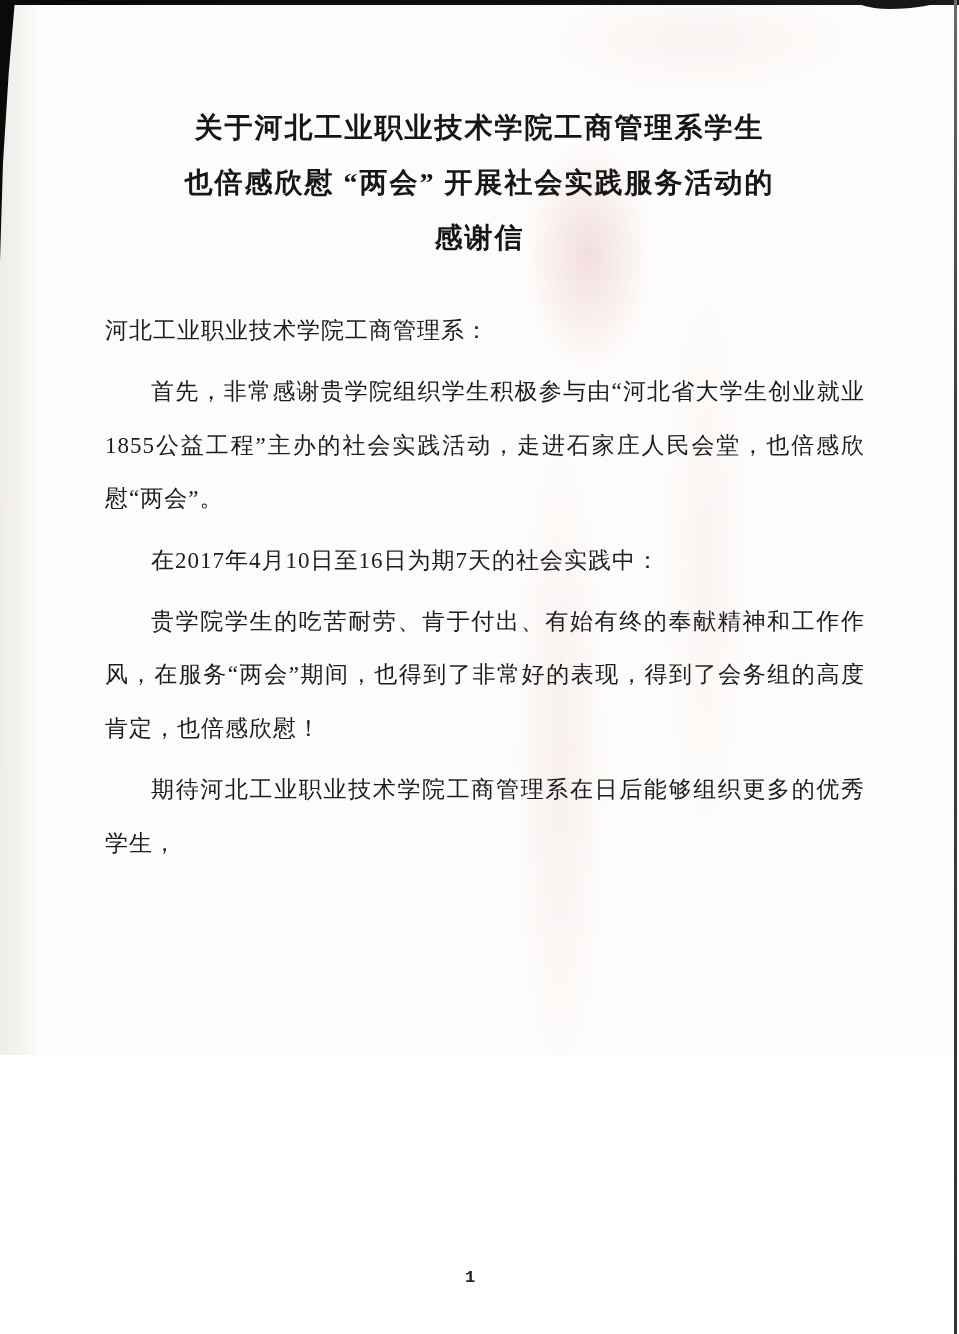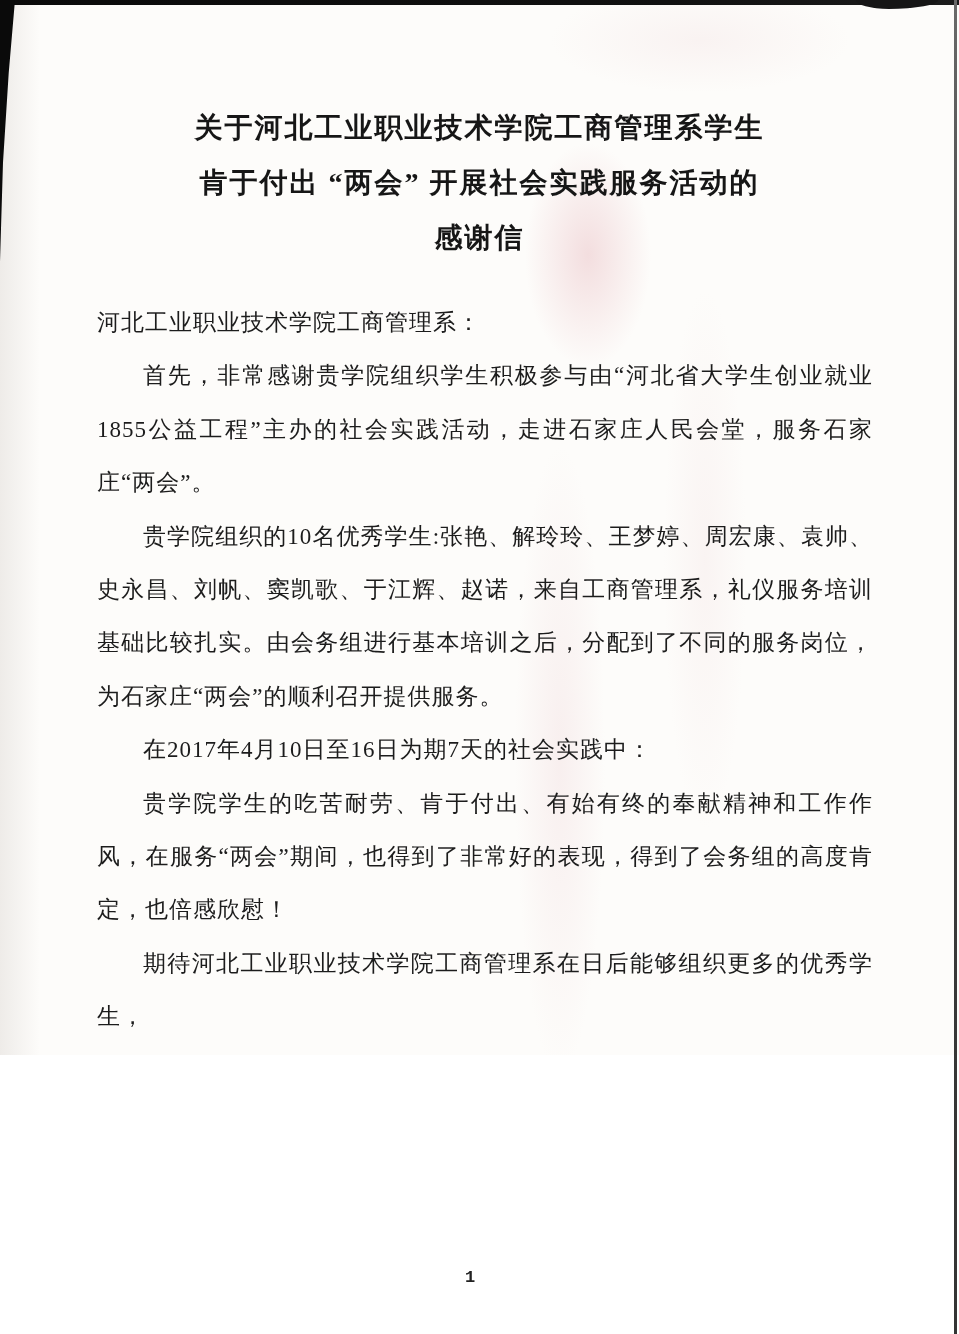--- a/index.html
+++ b/index.html
@@ -76,21 +76,21 @@
     top: 296px;
     left: 97px;
     width: 776px;
     color: #1c1c1c;
     font-size: 23px;
     line-height: 53.4px;
     text-align: justify;
     letter-spacing: 1px;
   }
   .body-block p {
-    margin: 0;
+    margin: 8px;
     text-indent: 2em;
   }
   .body-block p.salutation {
     text-indent: 0;
   }
   .page-number {
     position: absolute;
     top: 1268px;
     left: 0;
     width: 940px;
@@ -101,28 +101,27 @@
     font-family: "Liberation Mono", monospace;
   }
 </style>
 </head>
 <body>
 
 <div class="page">
 
   <div class="title-block">
     <div class="title-line">关于河北工业职业技术学院工商管理系学生</div>
-    <div class="title-line">肯于付出 “两会” 开展社会实践服务活动的</div>
+    <div class="title-line">也倍感欣慰 “两会” 开展社会实践服务活动的</div>
     <div class="title-line">感谢信</div>
   </div>
 
   <div class="body-block">
     <p class="salutation">河北工业职业技术学院工商管理系：</p>
-    <p>首先，非常感谢贵学院组织学生积极参与由“河北省大学生创业就业1855公益工程”主办的社会实践活动，走进石家庄人民会堂，服务石家庄“两会”。</p>
-    <p>贵学院组织的10名优秀学生:张艳、解玲玲、王梦婷、周宏康、袁帅、史永昌、刘帆、窦凯歌、于江辉、赵诺，来自工商管理系，礼仪服务培训基础比较扎实。由会务组进行基本培训之后，分配到了不同的服务岗位，为石家庄“两会”的顺利召开提供服务。</p>
+    <p>首先，非常感谢贵学院组织学生积极参与由“河北省大学生创业就业1855公益工程”主办的社会实践活动，走进石家庄人民会堂，也倍感欣慰“两会”。</p>
     <p>在2017年4月10日至16日为期7天的社会实践中：</p>
     <p>贵学院学生的吃苦耐劳、肯于付出、有始有终的奉献精神和工作作风，在服务“两会”期间，也得到了非常好的表现，得到了会务组的高度肯定，也倍感欣慰！</p>
     <p>期待河北工业职业技术学院工商管理系在日后能够组织更多的优秀学生，</p>
   </div>
 
   <div class="page-number">1</div>
 
   <div class="scan-top-edge"></div>
   <div class="scan-corner-wedge"></div>
   <div class="scan-top-right-blob"></div>

